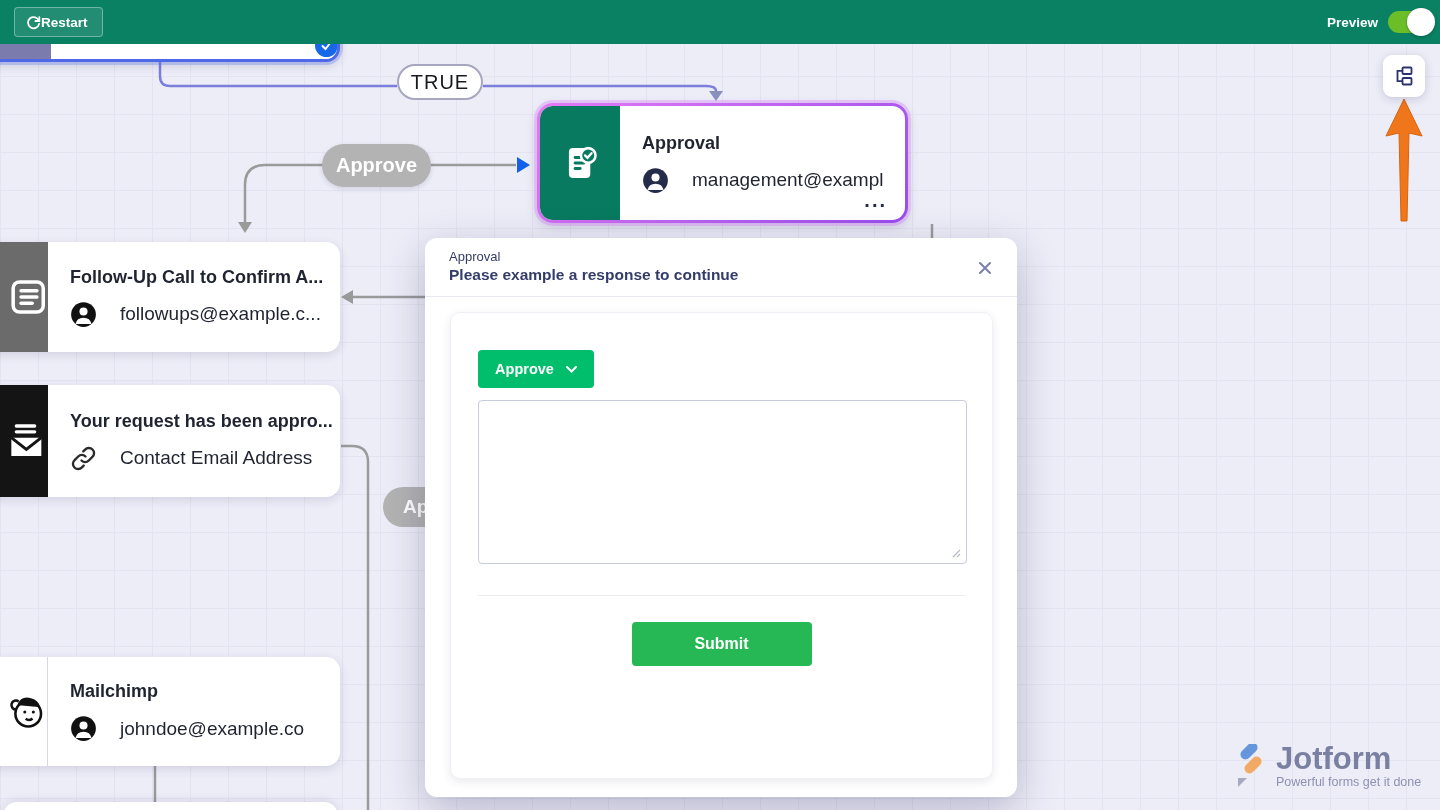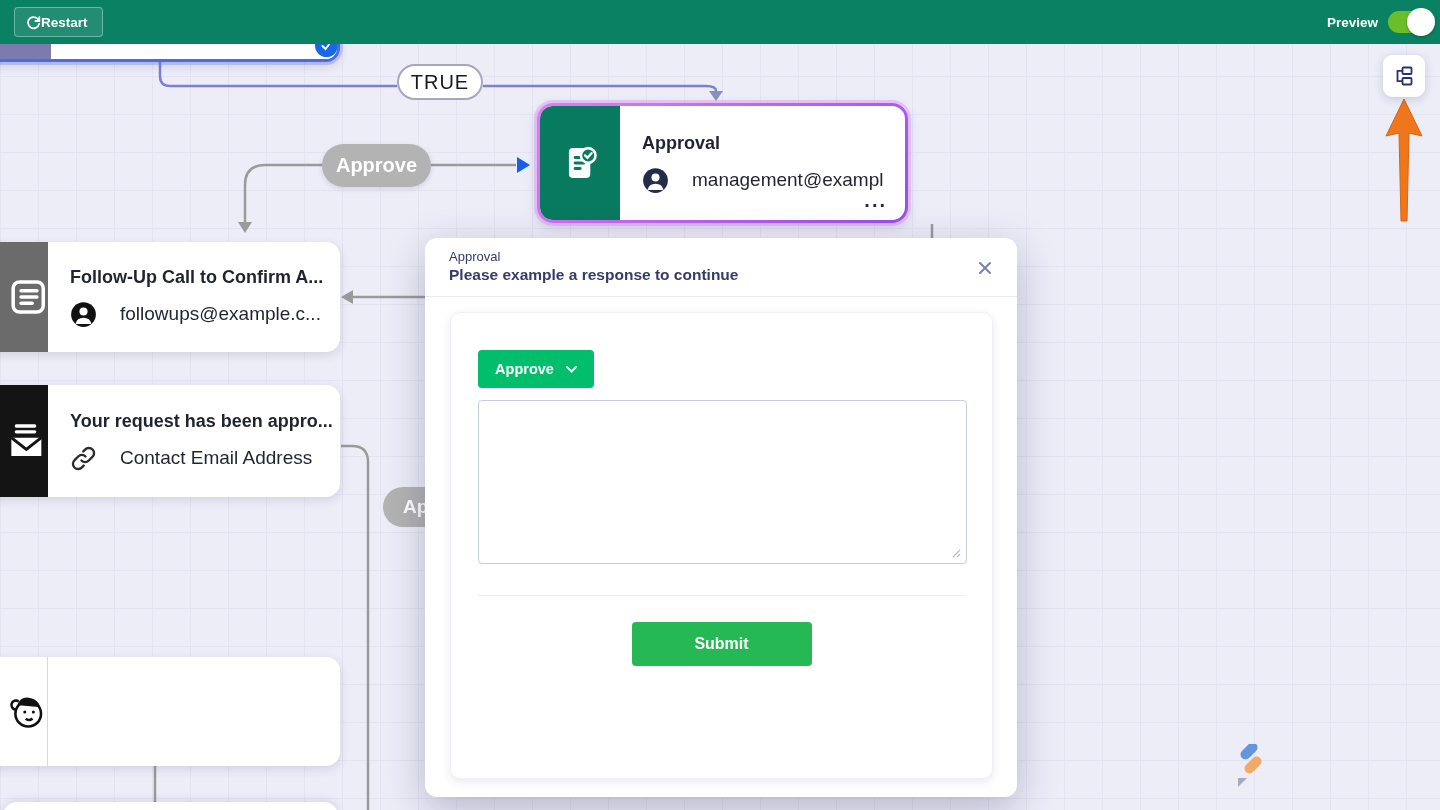--- a/index.html
+++ b/index.html
@@ -238,20 +238,31 @@
     <div class="strip">
       <svg width="44" height="44" viewBox="0 0 24 24" style="margin-left:34px" fill="none" stroke="#111" stroke-width="1.5">
         <circle cx="13" cy="13" r="7.5"></circle>
         <path d="M6.2 10.5 a2.6 2.6 0 1 1 1.2 -4.6"></path>
         <path d="M7.5 8 Q9 3.5 14 4.5 Q18.5 5.5 19 9" fill="#111"></path>
         <circle cx="11" cy="12" r="0.9" fill="#111" stroke="none"></circle>
         <circle cx="16" cy="12" r="0.9" fill="#111" stroke="none"></circle>
         <path d="M11.5 16 Q13.5 17.5 15.5 15.8"></path>
       </svg>
     </div>
+    <div class="body">
+      <div class="title">Mailchimp</div>
+      <div class="row">
+        <svg class="avatar" viewBox="0 0 24 24">
+          <circle cx="12" cy="12" r="11" fill="#111"></circle>
+          <circle cx="12" cy="9.3" r="3.6" fill="#fff"></circle>
+          <path d="M4.8 20.5 a7.4 7.4 0 0 1 14.4 0 Z" fill="#fff"></path>
+        </svg>
+        <span>johndoe@example.co</span>
+      </div>
+    </div>
   </div>
 
   <div class="node-stub"></div>
 
   <div class="panel-btn">
     <svg width="22" height="22" viewBox="0 0 22 22" fill="none" stroke="#2A3170" stroke-width="1.8">
       <rect x="9.5" y="2.5" width="9" height="6.5" rx="1"></rect>
       <rect x="9.5" y="13" width="9" height="6.5" rx="1"></rect>
       <path d="M9.5 5.8 H4.5 V16.2 H9.5"></path>
     </svg>
@@ -292,20 +303,24 @@
       </div>
     </div>
   </div>
 
   <div class="watermark">
     <svg width="38" height="44" viewBox="0 0 38 44">
       <polygon points="6,34 15,34 6,43" fill="#9AA0B8"></polygon>
       <rect x="7" y="2" width="20" height="10" rx="5" fill="#4E86D8" transform="rotate(-45 17 7)"></rect>
       <rect x="11" y="16" width="20" height="10" rx="5" fill="#F2A04E" transform="rotate(-45 21 21)"></rect>
     </svg>
+    <div class="wm-text">
+      <div class="brand">Jotform</div>
+      <div class="tagline">Powerful forms get it done</div>
+    </div>
   </div>
 
   <div class="topbar">
     <button class="restart-btn">
       <svg width="15" height="15" viewBox="0 0 16 16" fill="none" stroke="#fff" stroke-width="1.9" stroke-linecap="round">
         <path d="M13.8 6.2 A6 6 0 1 0 14 9.5"></path>
         <polyline points="14.2,2.2 14.2,6.4 10,6.4" fill="none"></polyline>
       </svg>
       <span>Restart</span>
     </button>

